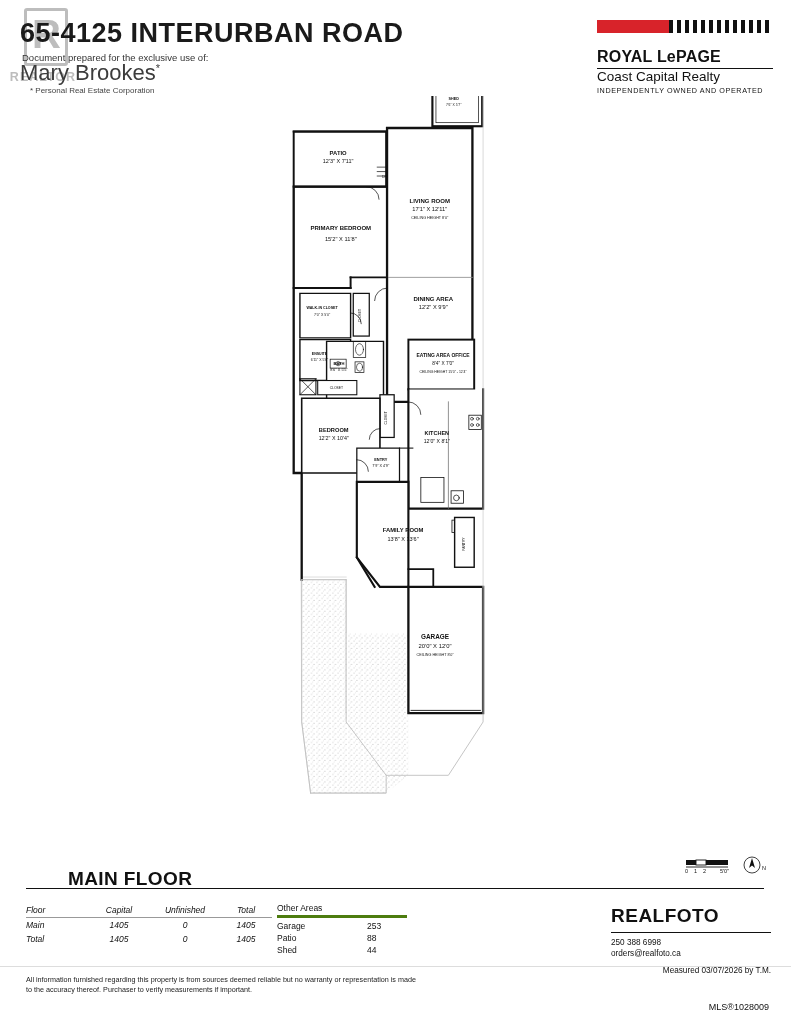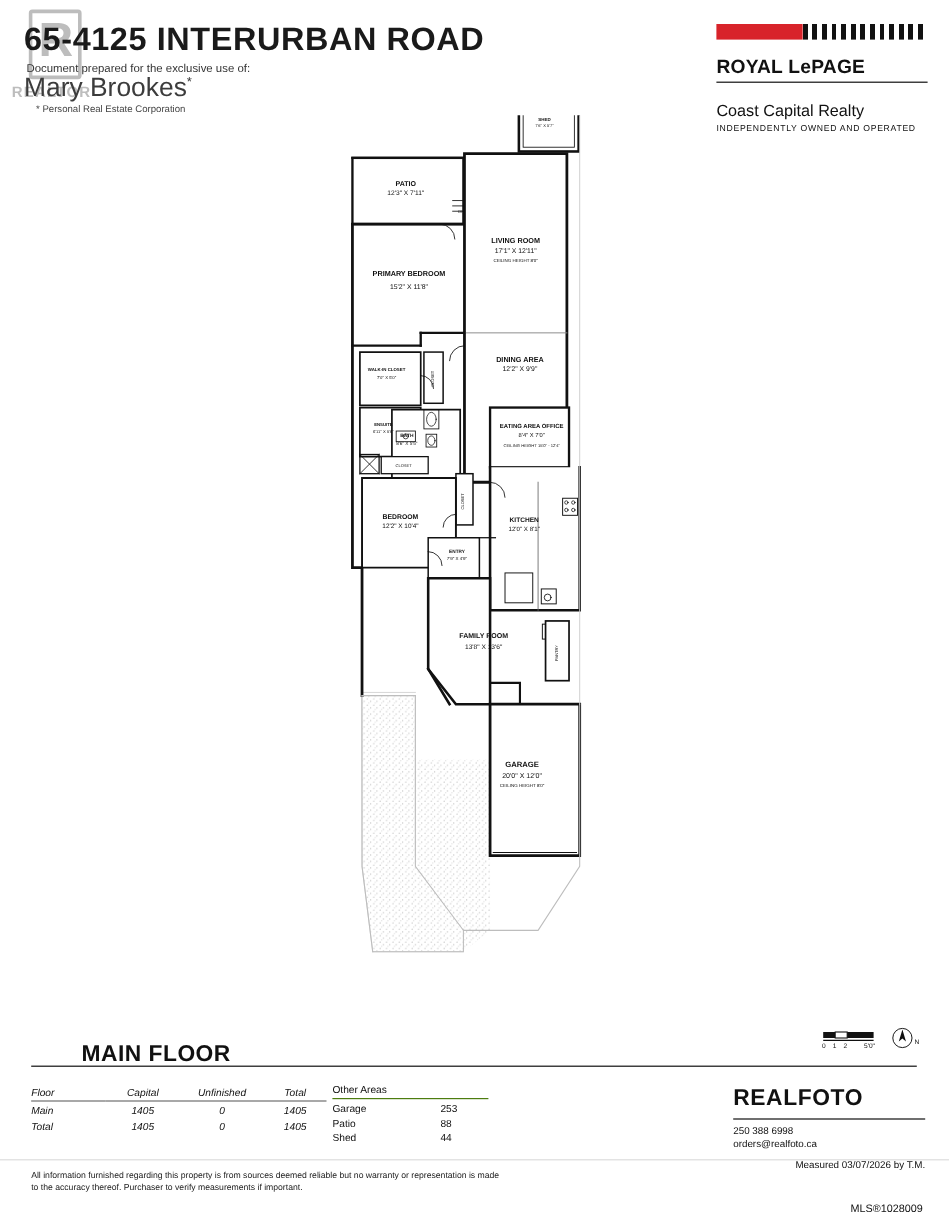--- a/index.html
+++ b/index.html
@@ -55,21 +55,21 @@
   .rlp-bar .stripes {
     flex:1;
     background: repeating-linear-gradient(90deg,#111 0 4px,#fff 4px 8px);
   }
   .rlp-name {
     font-size:16px; font-weight:bold; color:#111; letter-spacing:0.2px;
     margin-top:15px; line-height:1.1;
   }
   .rlp-sub {
     font-size:13.5px; color:#111; margin-top:2px;
-    border-top:1px solid #111; padding-top:16px;
+    border-top:1px solid #111; padding-top:0;
   }
   .rlp-ind { font-size:7.2px; color:#111; letter-spacing:0.6px; margin-top:2px; }
 
   
   .plan { position:absolute; left:0; top:96px; width:791px; height:770px; }
   .plan svg { display:block; }
 
   
   .floor-label {
     position:absolute; left:28px; top:868px;
@@ -79,21 +79,21 @@
 
   table.summary { position:absolute; left:26px; top:903px; border-collapse:collapse; font-size:8.5px;font-style:italic; }
   table.summary th, table.summary td { padding:2px 0; text-align:left; }
   table.summary th { font-weight:normal; border-bottom:1px solid #999; }
   table.summary .c-floor { width:62px; }
   table.summary .c-fin { width:62px; text-align:center; }
   table.summary .c-unf { width:70px; text-align:center; }
   table.summary .c-tot { width:52px; text-align:center; }
 
   .other-areas { position:absolute; left:277px; top:903px; font-size:8.5px; width:130px; }
-  .other-areas .oa-title { border-bottom:1px solid #4d7c0f; padding-bottom:2px; margin-bottom:2px; }
+  .other-areas .oa-title { border-bottom:3px solid #4d7c0f; padding-bottom:2px; margin-bottom:2px; }
   .other-areas .oa-row { display:flex; justify-content:space-between; padding:1px 0; }
   .other-areas .oa-row span:last-child { width:40px; text-align:left; }
 
   .disclaimer {
     position:absolute; left:26px; top:975px; width:390px;
     font-size:7.2px; color:#222; line-height:1.45;
   }
 
   .realfoto { position:absolute; right:20px; top:905px; width:160px; text-align:left; }
   .realfoto-name { font-size:19px; font-weight:bold; letter-spacing:0.5px; color:#111; }

